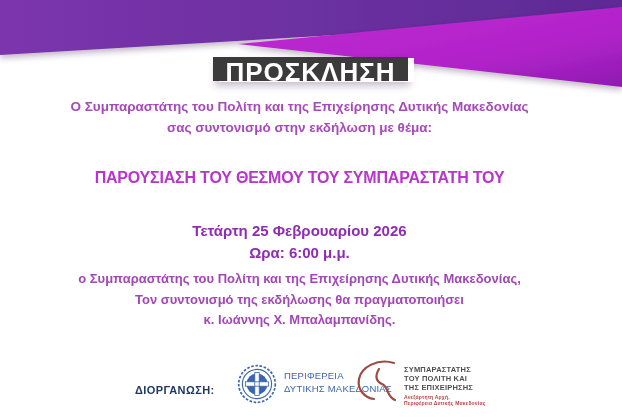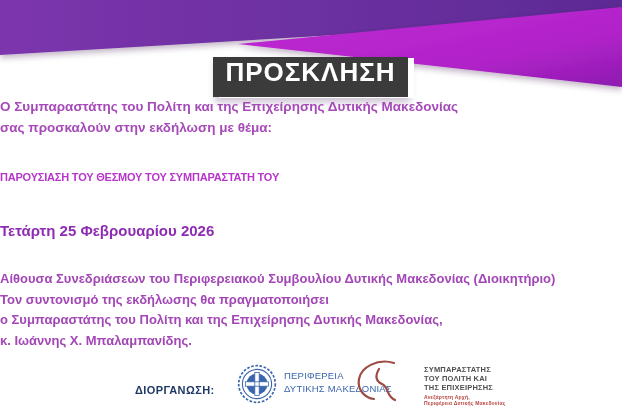--- a/index.html
+++ b/index.html
@@ -2,45 +2,45 @@
 <html><head>
 <meta charset="utf-8">
 <style>
   html,body{margin:0;padding:0;background:#e8e8e8;font-family:"Liberation Sans",sans-serif;}
   .canvas{
     position:relative;width:622px;height:420px;background:#ffffff;overflow:hidden;
     margin:0 auto;
   }
   .header-svg{position:absolute;top:0;left:0;width:622px;height:150px;display:block;}
   .title-box{
-    position:absolute;left:213px;top:57px;width:195px;height:40px;
+    position:absolute;left:213px;top:57px;width:195px;height:24px;
     background:#3b3b3b;color:#ffffff;
     font-size:26px;font-weight:bold;letter-spacing:1px;
     line-height:31px;text-align:center;
     box-shadow:6px 1px 0 #ffffff, 2px 5px 7px rgba(60,20,80,0.28);
   }
-  .txt{position:absolute;left:0;width:575px;}
+  .txt{position:absolute;left:12px;width:575px;text-align:center;}
   .intro{top:96px;font-size:13.5px;line-height:21px;font-weight:600;color:#a64ab9;}
-  .theme{top:167px;font-size:11px;line-height:21px;font-weight:700;color:#b735cb;letter-spacing:-0.2px;}
+  .theme{top:167px;font-size:16px;line-height:21px;font-weight:700;color:#b735cb;letter-spacing:-0.2px;}
   .schedule{top:220px;font-size:15px;line-height:22px;font-weight:700;color:#8e2cb3;}
   .details{top:269px;font-size:13px;line-height:20.5px;font-weight:600;color:#a346b6;}
   .footer{position:absolute;left:0;top:356px;width:622px;height:60px;}
   .organizer-label{
     position:absolute;left:135px;top:19px;
     font-size:11px;font-weight:bold;color:#1f3864;letter-spacing:0.4px;margin-top:9px;
   }
   .emblem{position:absolute;left:237px;top:8px;}
   .region-name{
     position:absolute;left:284px;top:14px;
     font-size:9.5px;line-height:12.5px;font-weight:normal;color:#3b66ad;letter-spacing:0.2px;
   }
   .advocate-logo{position:absolute;left:352px;top:2px;}
   .advocate-name{
     position:absolute;left:404px;top:9px;
-    font-size:7.5px;line-height:9px;font-weight:bold;color:#4f4f4f;letter-spacing:0.2px;margin-left:20px;
+    font-size:7.5px;line-height:9px;font-weight:bold;color:#4f4f4f;letter-spacing:0.2px;
   }
   .advocate-sub{
     margin-top:2px;font-size:5px;line-height:6px;font-weight:bold;color:#b5443c;
   }
 </style>
 </head>
 <body>
 
 <div class="canvas">
 
@@ -64,35 +64,35 @@
     </g>
     <g filter="url(#softShadow)">
       <polygon points="238,44 622,7 622,87" fill="url(#gradMagenta)"></polygon>
     </g>
   </svg>
 
   <div class="title-box">ΠΡΟΣΚΛΗΣΗ</div>
 
   <div class="txt intro">
     <div>Ο Συμπαραστάτης του Πολίτη και της Επιχείρησης Δυτικής Μακεδονίας</div>
-    <div>σας προσκαλούν στην εκδήλωση με θέμα:</div>
+    <div>σας συντονισμό στην εκδήλωση με θέμα:</div>
   </div>
 
   <div class="txt theme">
     <div>ΠΑΡΟΥΣΙΑΣΗ ΤΟΥ ΘΕΣΜΟΥ ΤΟΥ ΣΥΜΠΑΡΑΣΤΑΤΗ ΤΟΥ</div>
   </div>
 
   <div class="txt schedule">
     <div>Τετάρτη 25 Φεβρουαρίου 2026</div>
+    <div>Ωρα: 6:00 μ.μ.</div>
   </div>
 
   <div class="txt details">
-    <div>Αίθουσα Συνεδριάσεων του Περιφερειακού Συμβουλίου Δυτικής Μακεδονίας (Διοικητήριο)</div>
+    <div>ο Συμπαραστάτης του Πολίτη και της Επιχείρησης Δυτικής Μακεδονίας,</div>
     <div>Τον συντονισμό της εκδήλωσης θα πραγματοποιήσει</div>
-    <div>ο Συμπαραστάτης του Πολίτη και της Επιχείρησης Δυτικής Μακεδονίας,</div>
     <div>κ. Ιωάννης Χ. Μπαλαμπανίδης.</div>
   </div>
 
   <div class="footer">
 
     <div class="organizer-label">ΔΙΟΡΓΑΝΩΣΗ:</div>
 
     <svg class="emblem" width="40" height="40" viewBox="0 0 40 40" xmlns="http://www.w3.org/2000/svg">
       <circle cx="20" cy="20" r="18.3" fill="#ffffff" stroke="#3b66ad" stroke-width="1.7" stroke-dasharray="2.6 1.6"></circle>
       <circle cx="20" cy="20" r="14.6" fill="#ffffff" stroke="#3b66ad" stroke-width="1.1"></circle>

